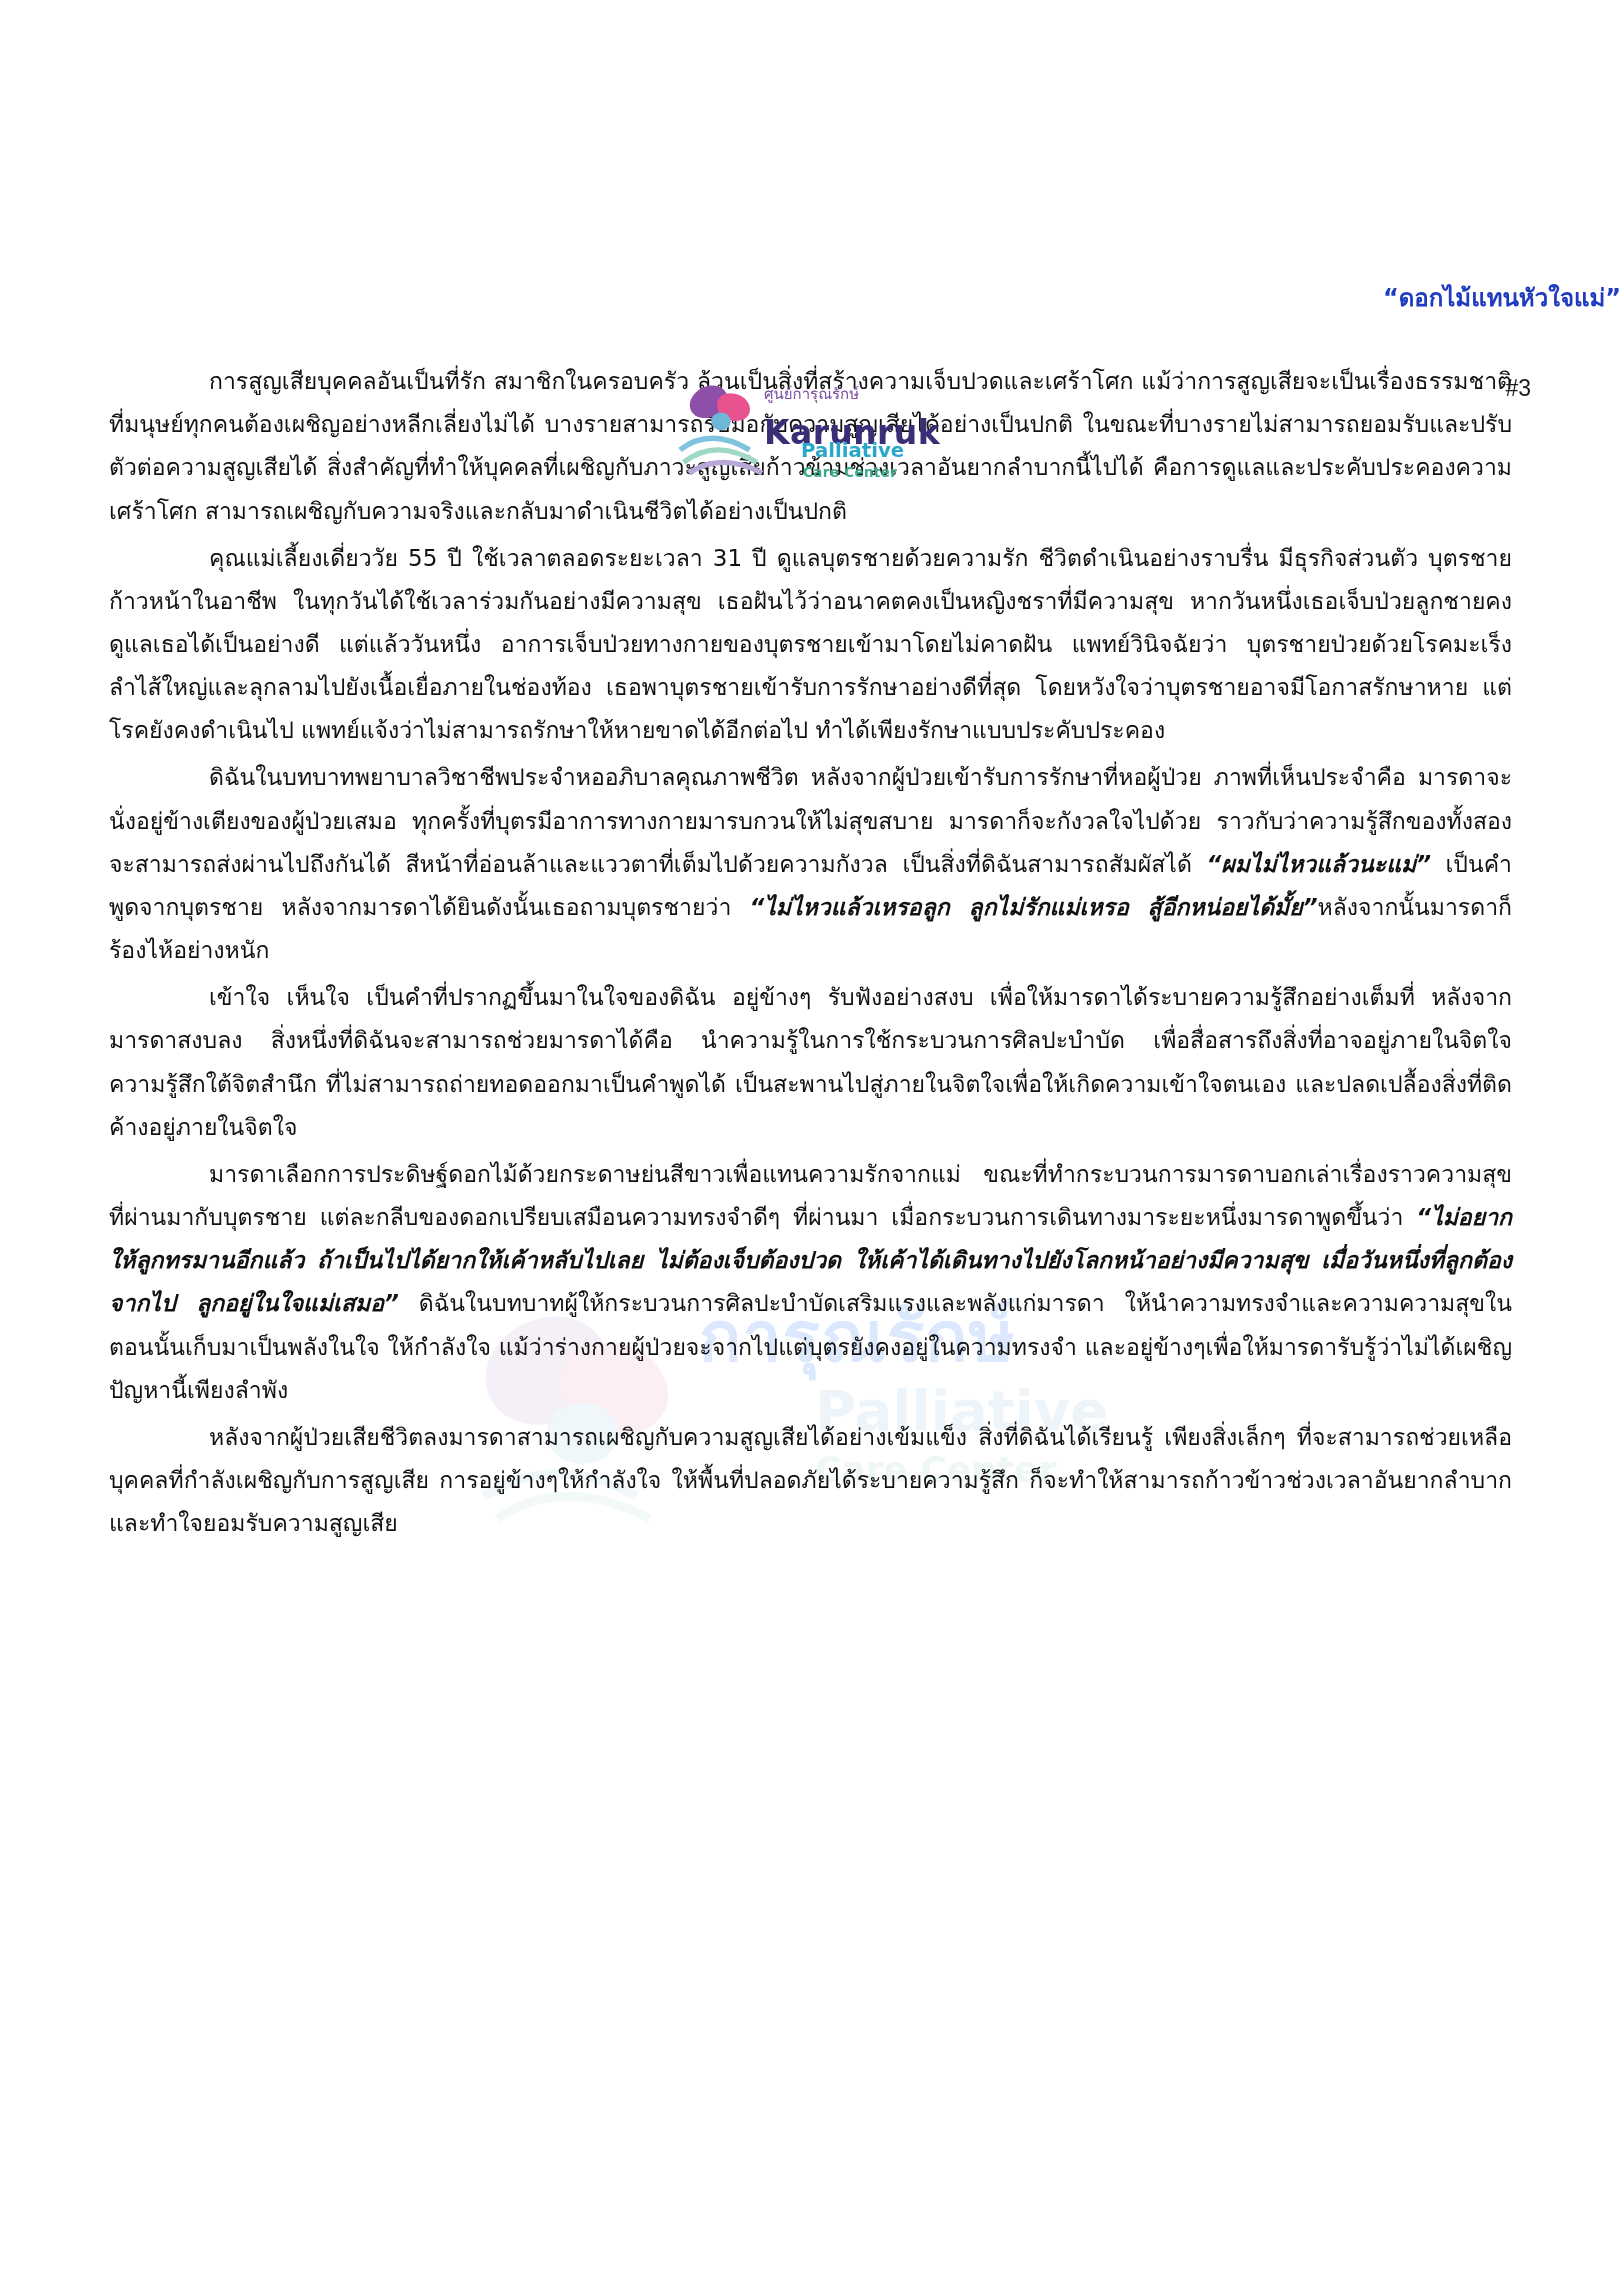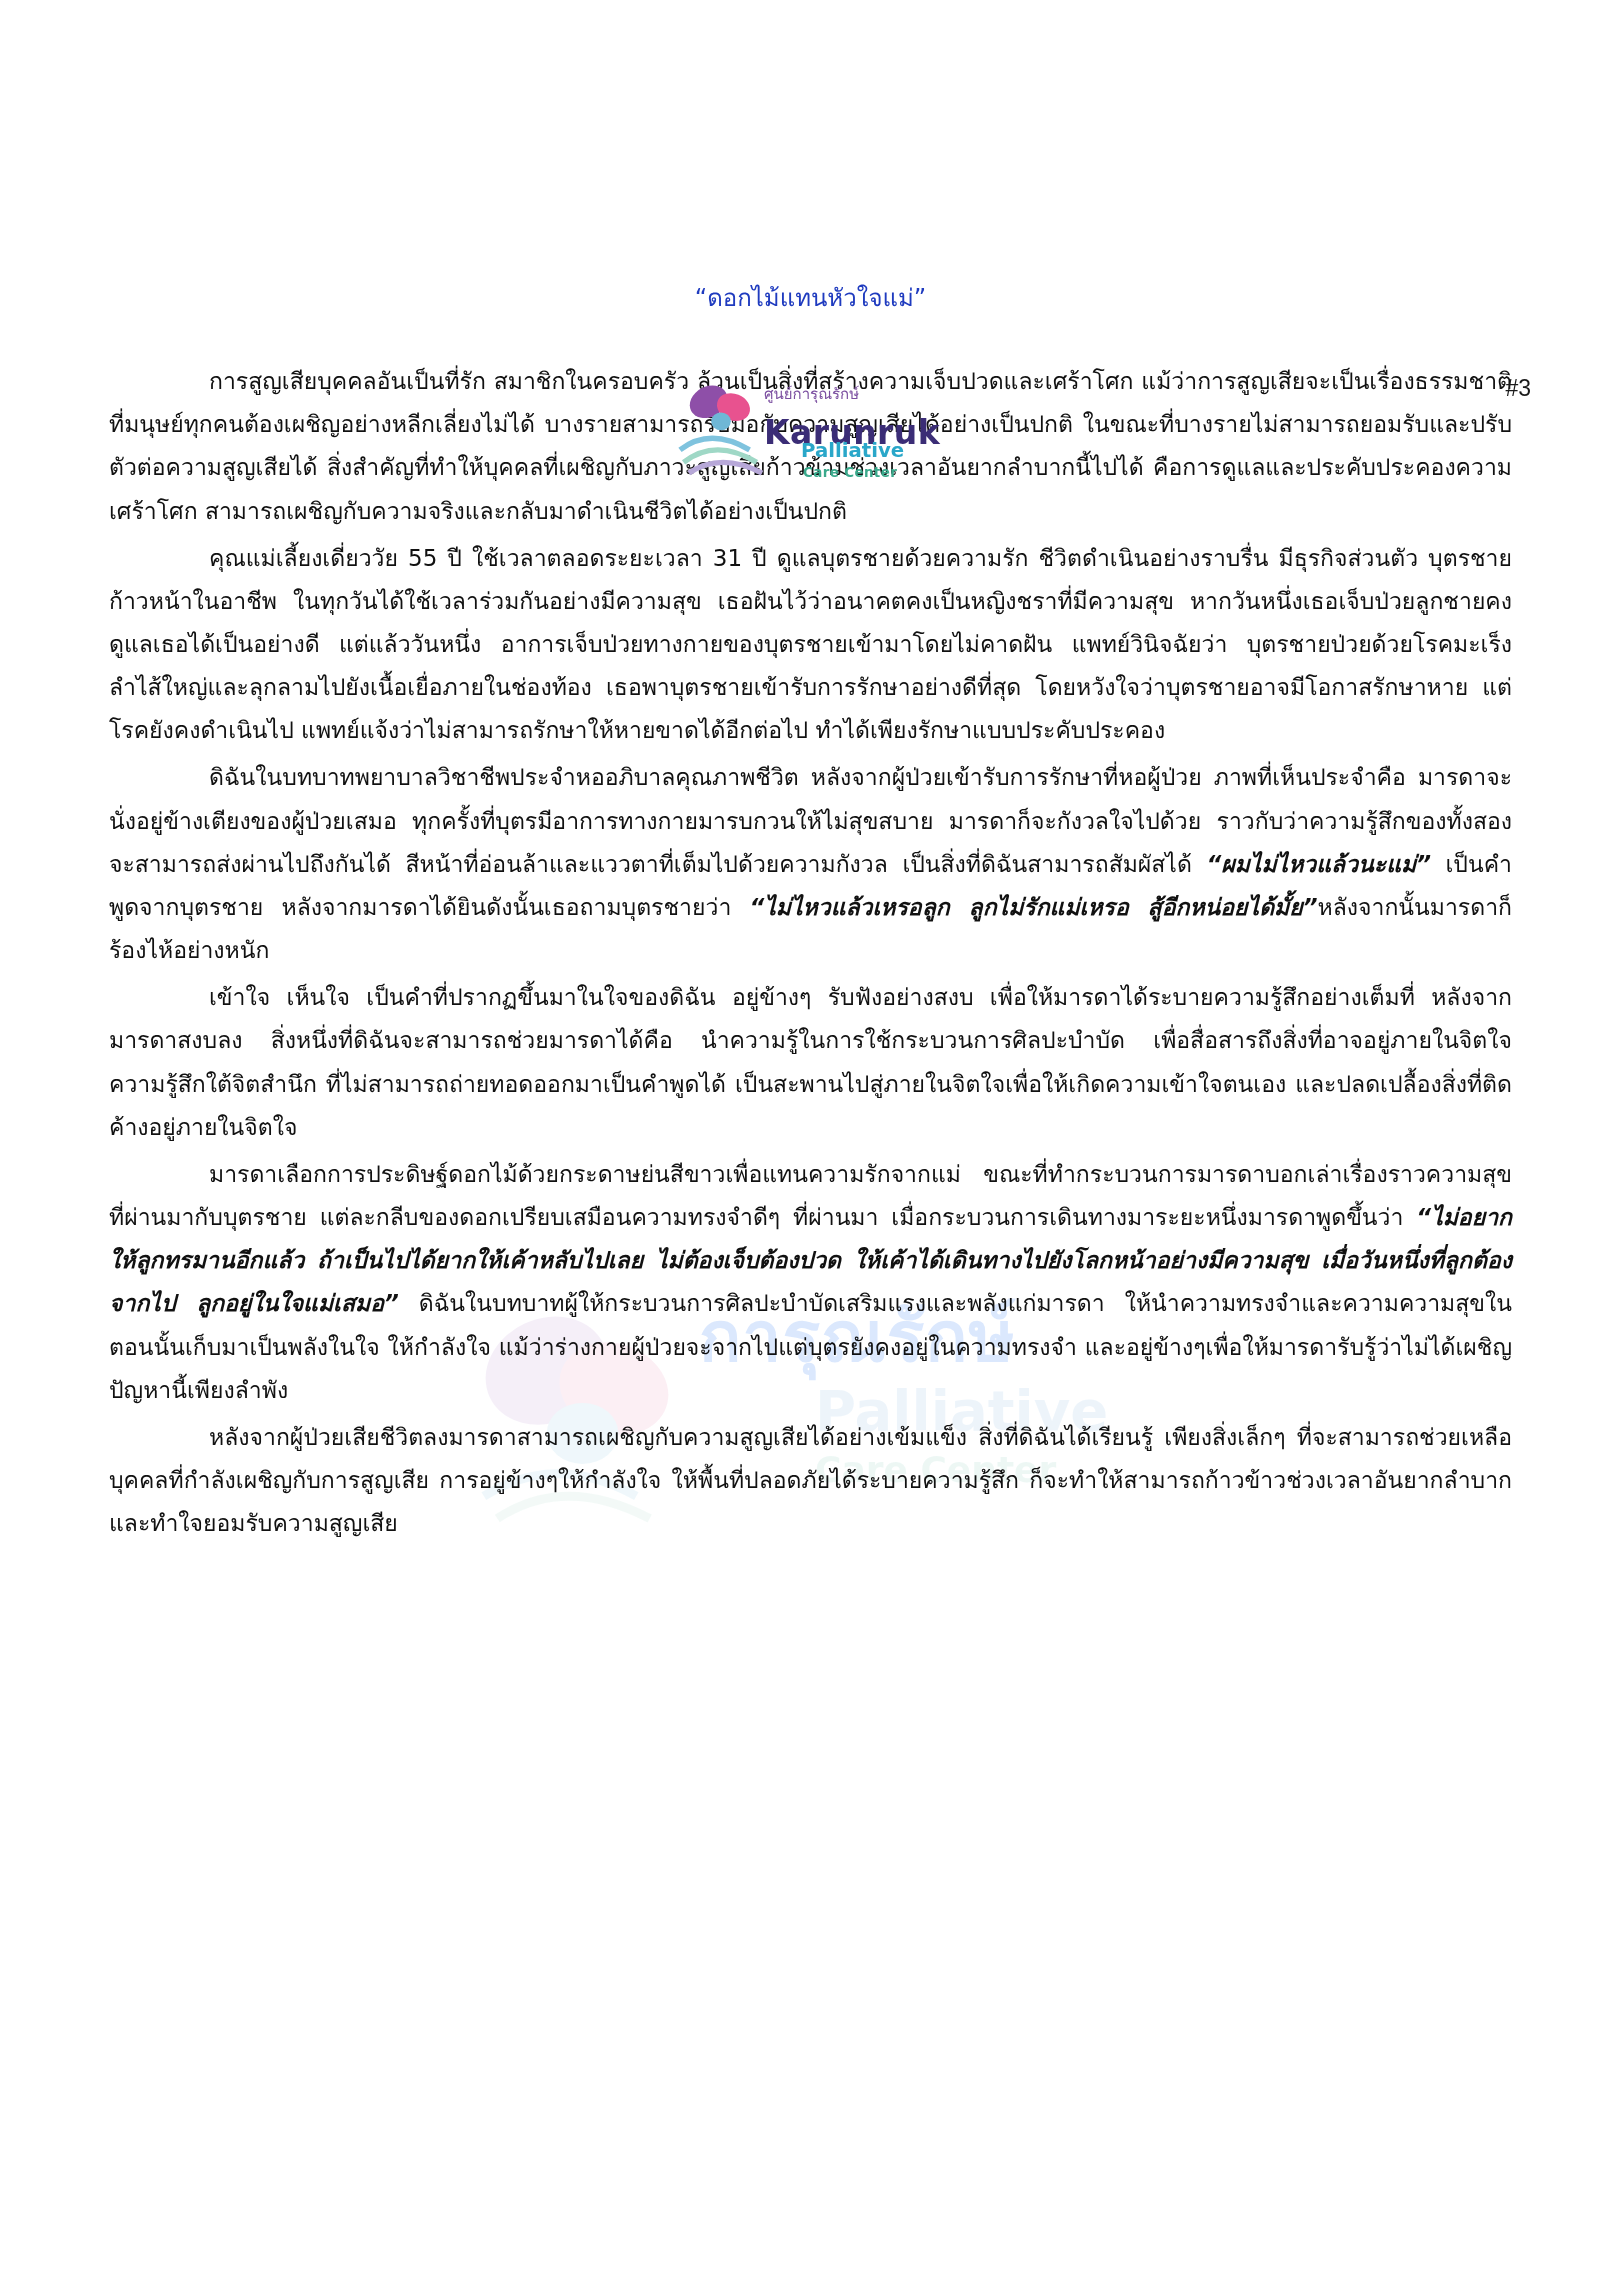--- a/index.html
+++ b/index.html
@@ -127,24 +127,24 @@
     font-size: 13.4px;
     font-weight: bold;
     color: #3aa98c;
     letter-spacing: 0.4px;
   }
 
   
   .doc-title {
     position: relative;
     margin-top: 278px;
-    text-align: center;
+    text-align: right;
     font-size: 24px;
     color: #1f3bbf;
-    font-weight: normal;
+    font-weight: bold;
     z-index: 2;
   }
 
   .content {
     position: relative;
     z-index: 2;
     margin: 43px 109px 0 109px;
   }
 
   p.para {

